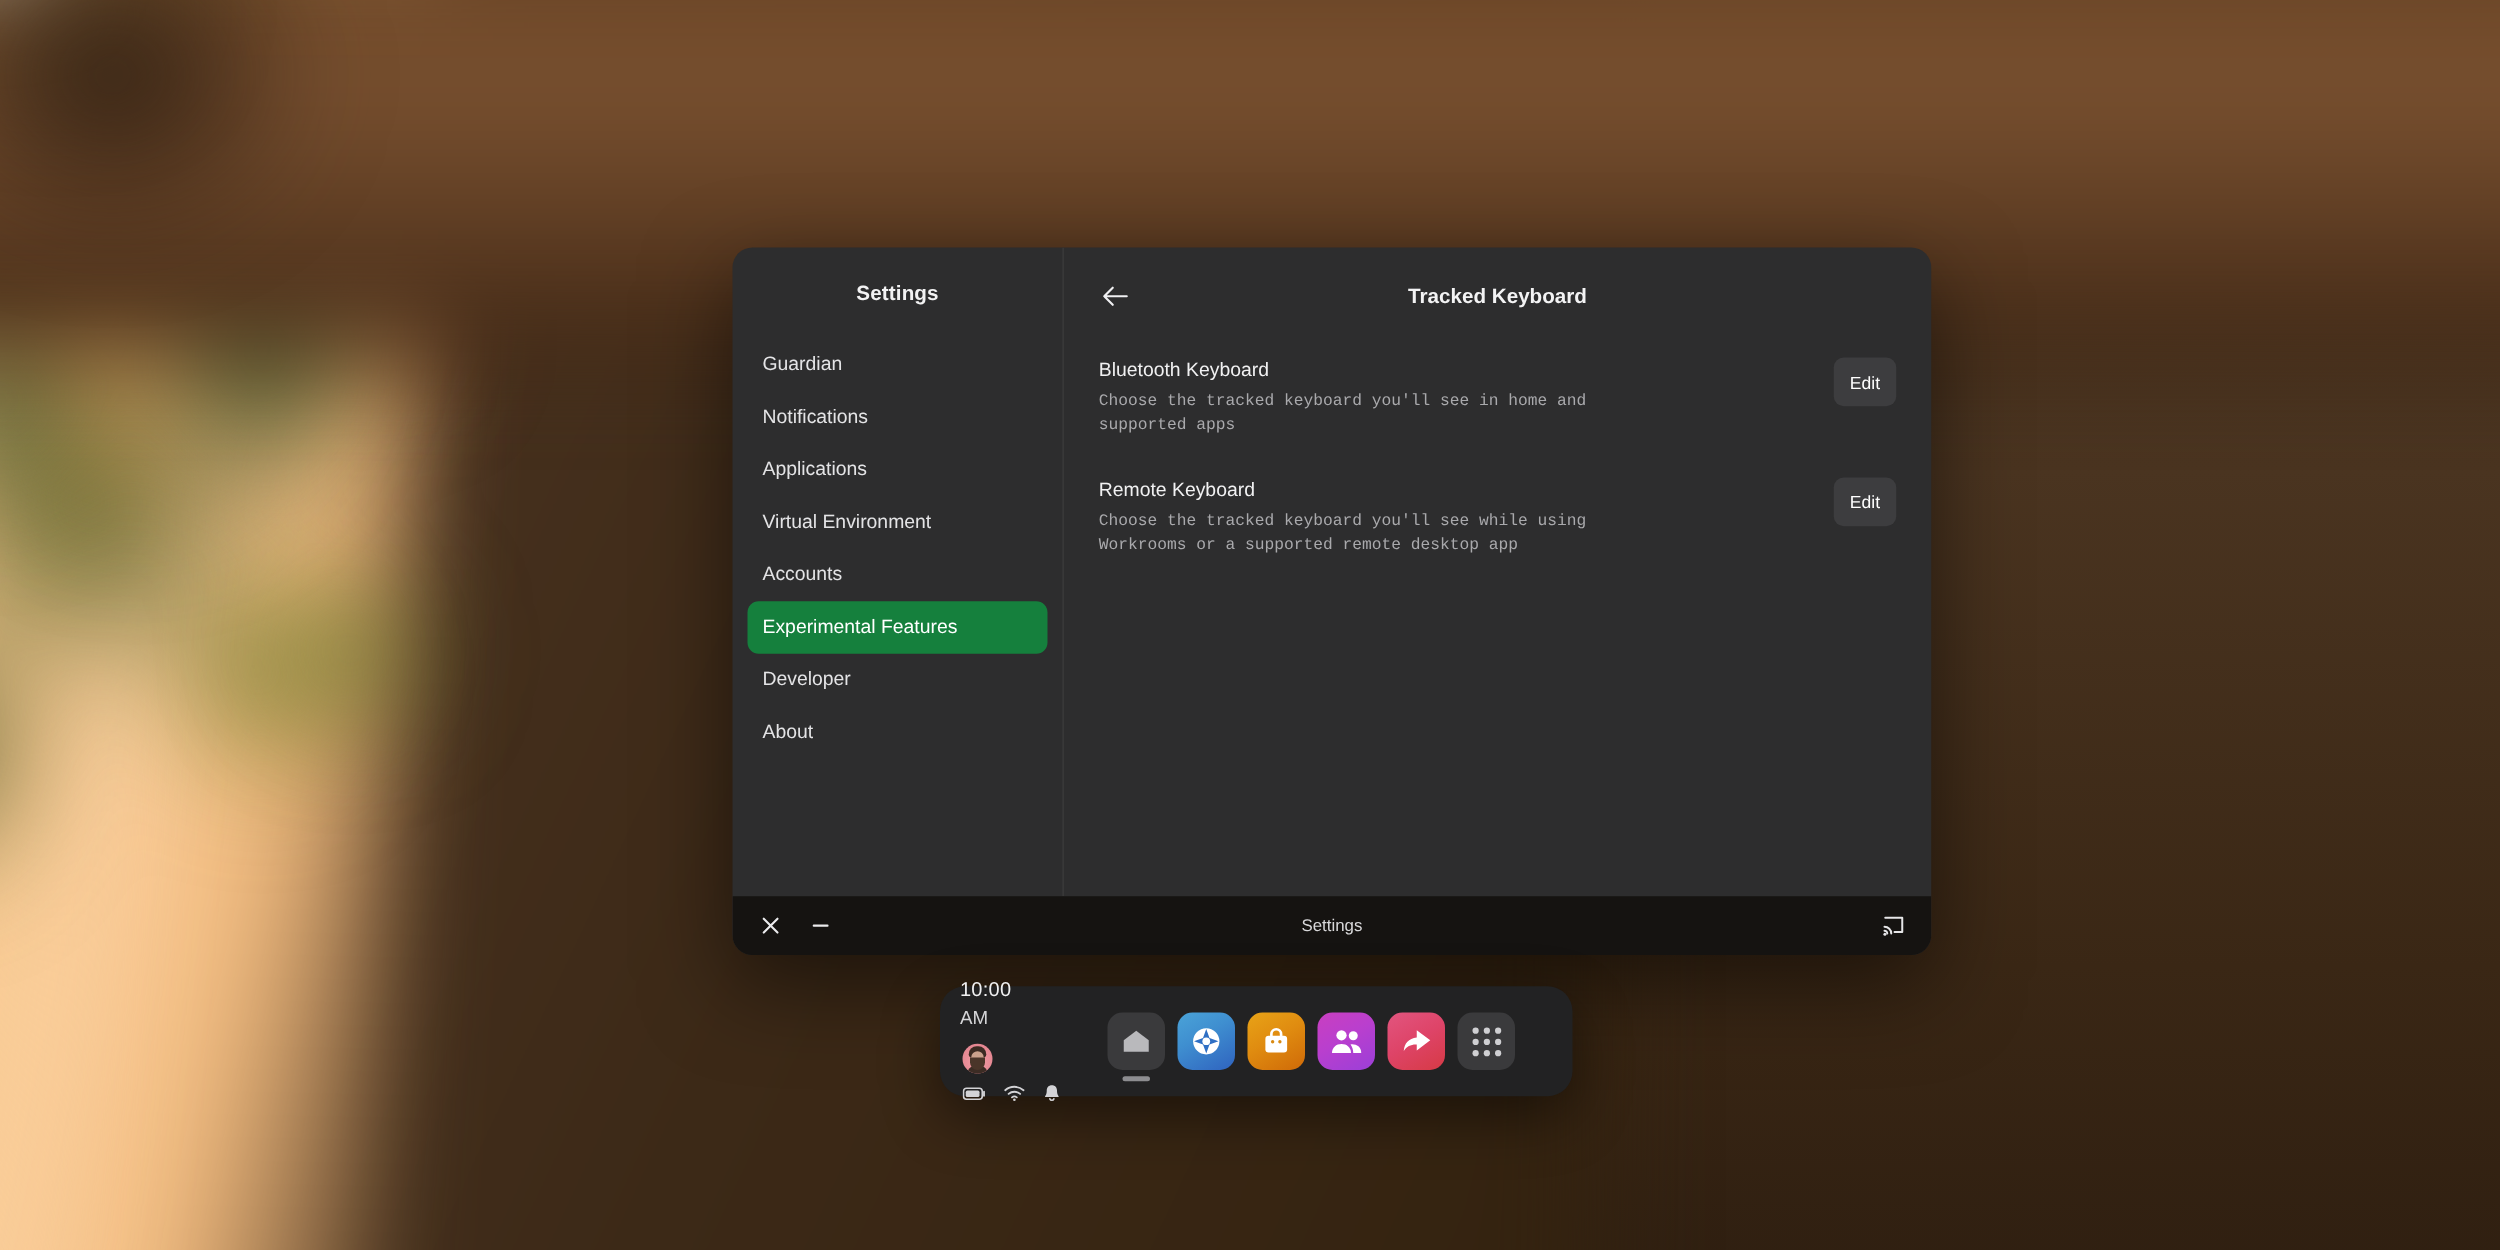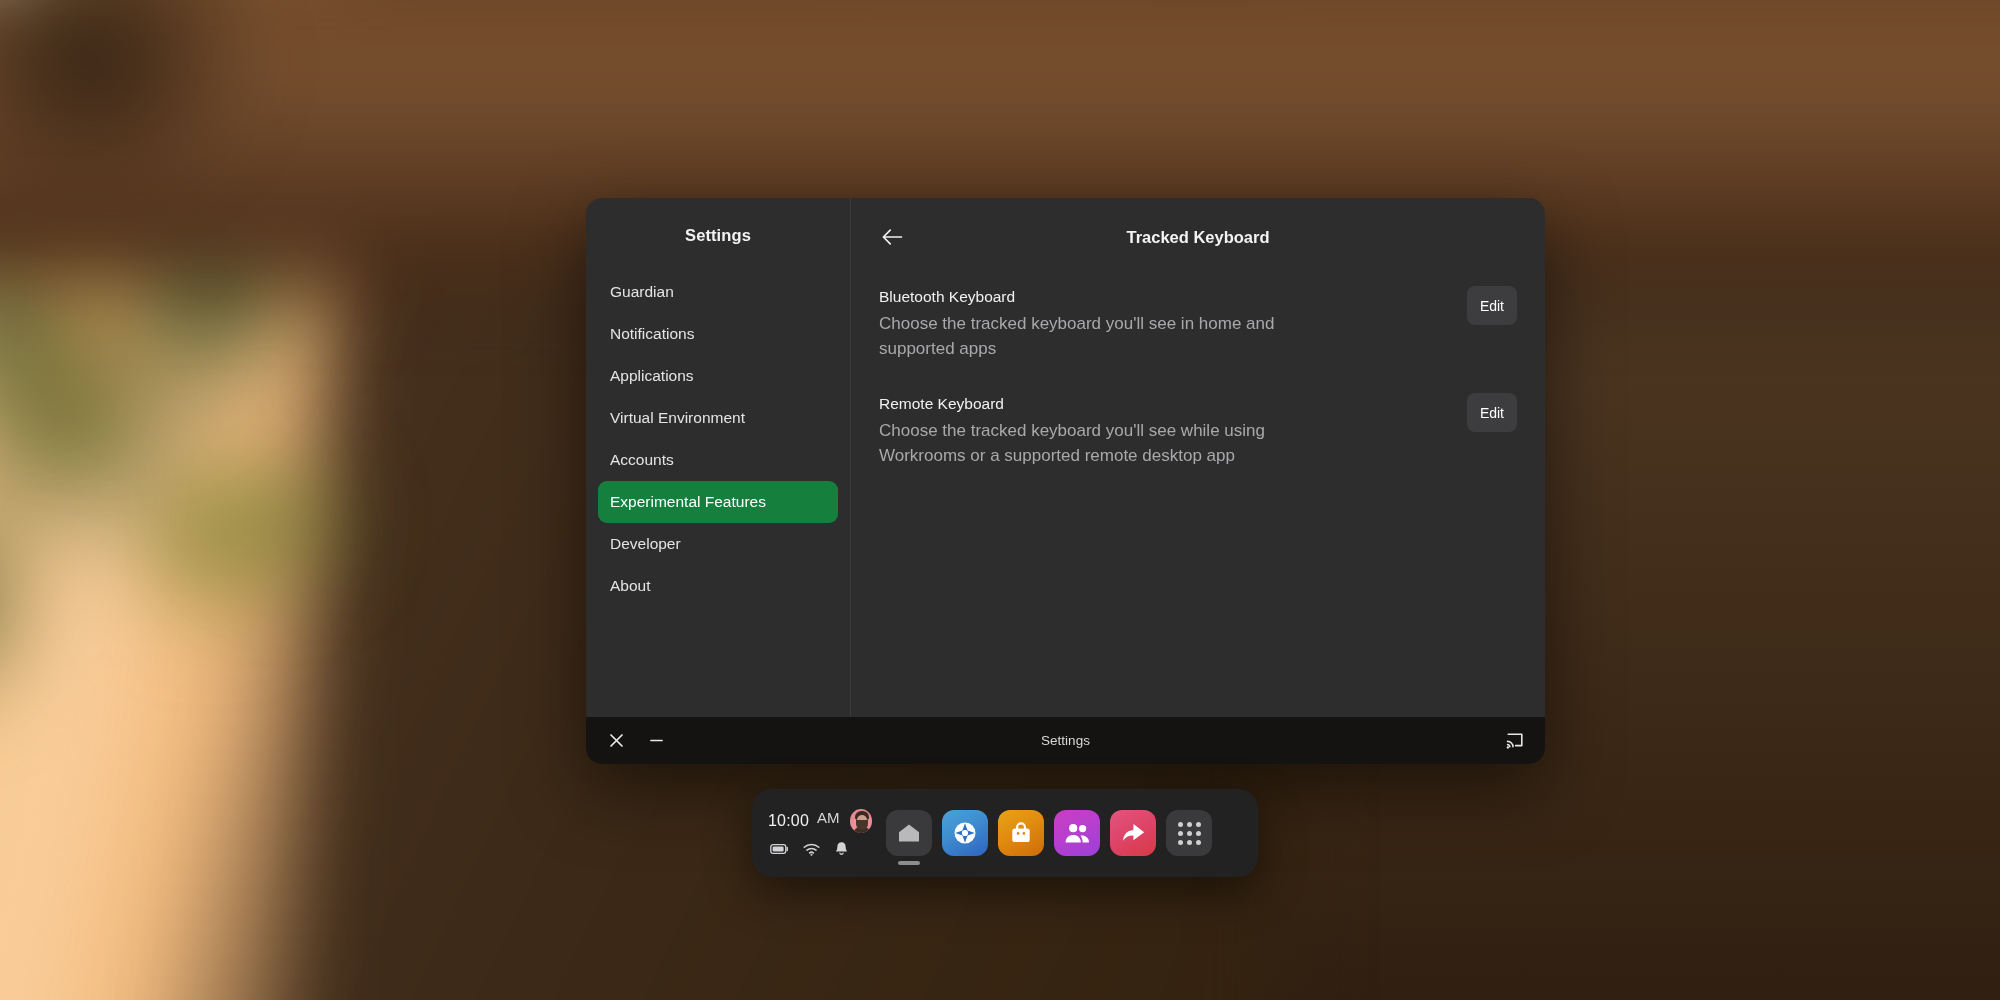--- a/index.html
+++ b/index.html
@@ -152,21 +152,21 @@
     pointer-events:none;
   }
   .row {
     display:flex; align-items:flex-start;
     padding:10px 0 8px;
     gap:18px;
   }
   .row + .row { margin-top:14px; }
   .row-text { flex:1; min-width:0; padding-top:2px; }
   .row-title { color:#f1f1f2; font-size:15.5px; margin-bottom:6px; }
-  .row-sub { color:#a9a9ac; font-size:17px; line-height:1.45; max-width:442px; }
+  .row-sub { color:#a9a9ac; font-size:13px; line-height:1.45; max-width:442px;font-family:Liberation Mono, monospace; }
   .edit-btn {
     flex:0 0 auto;
     min-width:49px;
     height:39px;
     background:#3d3d3f;
     border:none;
     border-radius:8px;
     color:#ffffff;
     font-size:14px;
     font-family:inherit;
@@ -201,21 +201,21 @@
     box-shadow:0 16px 46px rgba(0,0,0,0.48);
     display:flex; align-items:center;
     padding:0 16px;
   }
   .dock-status {
     width:110px;
     display:flex; flex-direction:column;
     gap:8px;
     padding-right:6px;
   }
-  .status-row1 { display:flex; align-items:center; gap:8px; }
+  .status-row1 { display:flex; gap:8px;flex-direction:column; }
   .clock { color:#f0f0f1; font-size:16px; letter-spacing:.2px; }
   .ampm { color:#d5d5d7; font-size:15px; position:relative; top:-4px; }
   .avatar {
     width:24px; height:24px; border-radius:50%;
     background:radial-gradient(circle at 50% 62%, #f3a0a8 0%, #e98d97 48%, #e0808b 100%);
     position:relative; overflow:hidden; margin-left:2px;
   }
   .avatar .hair {
     position:absolute; left:5px; top:2px; width:14px; height:9px;
     border-radius:7px 7px 3px 3px; background:#3b2a22;

